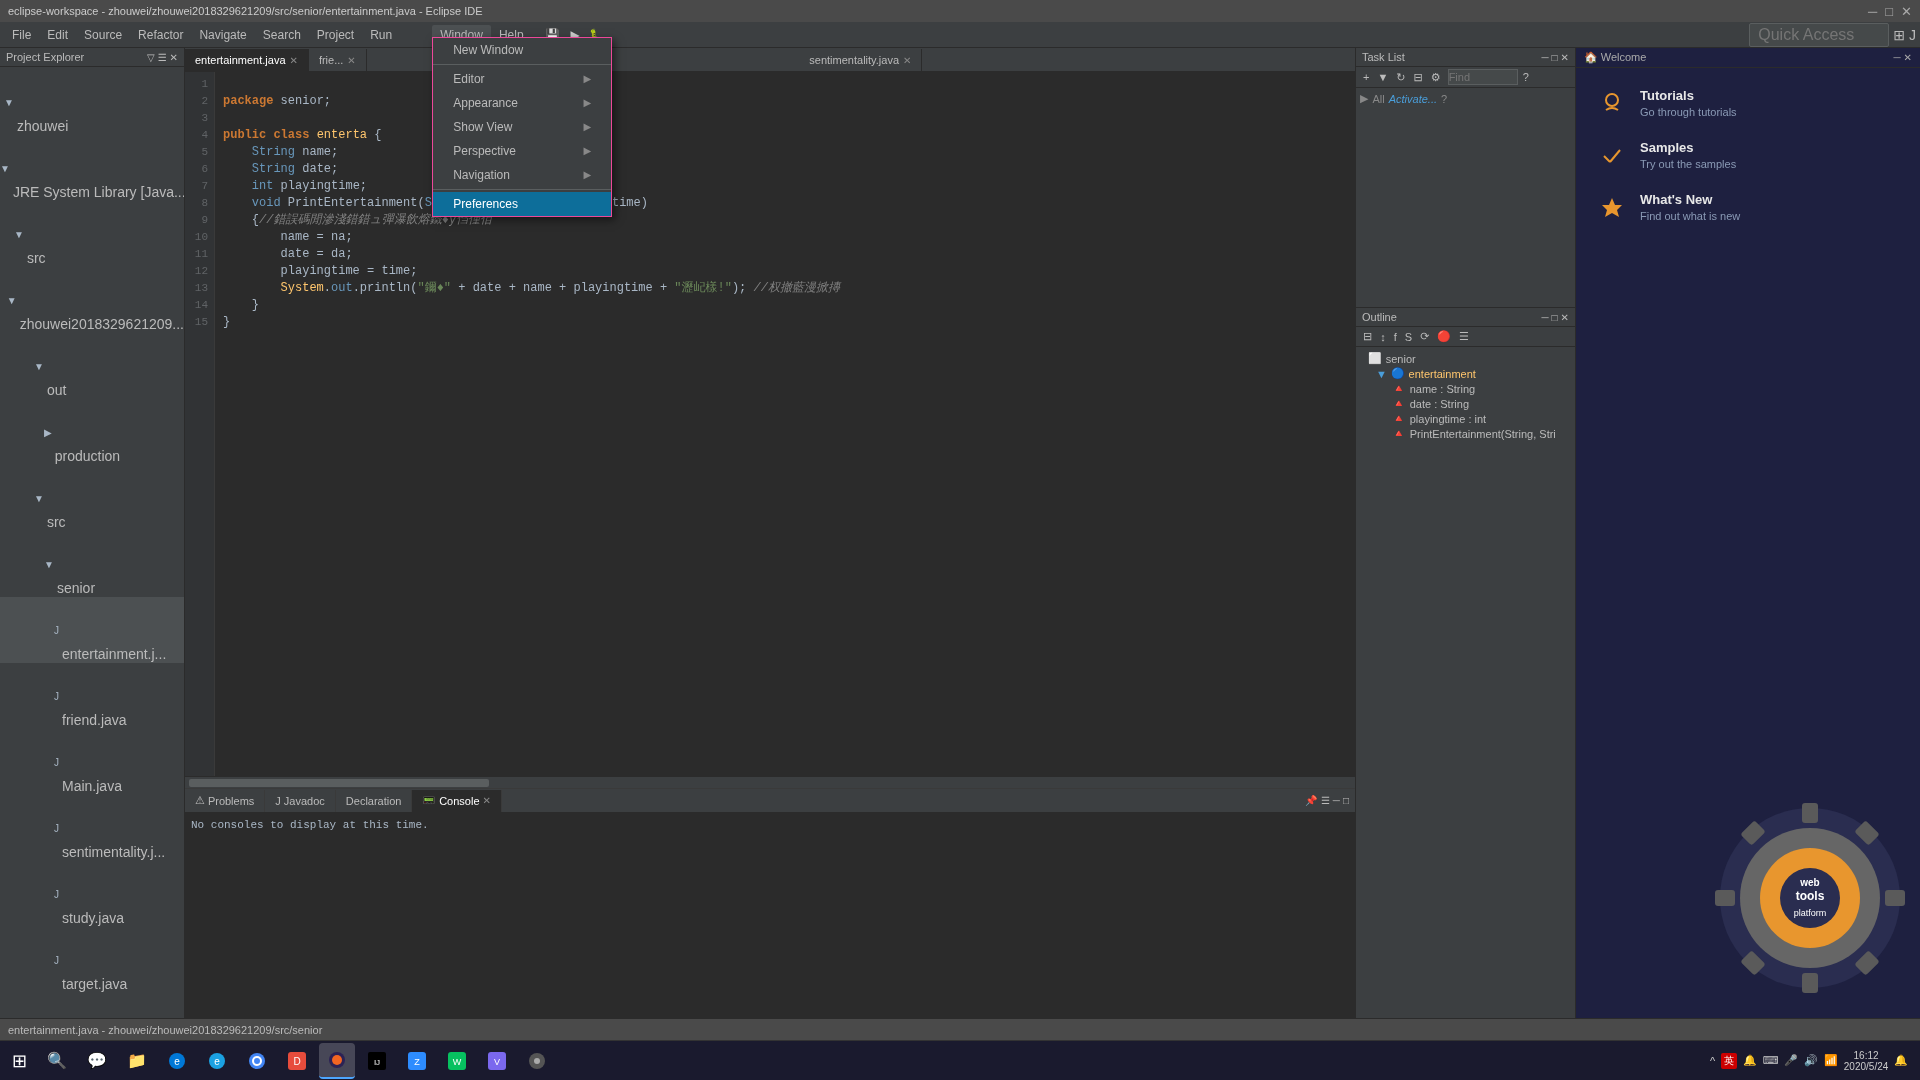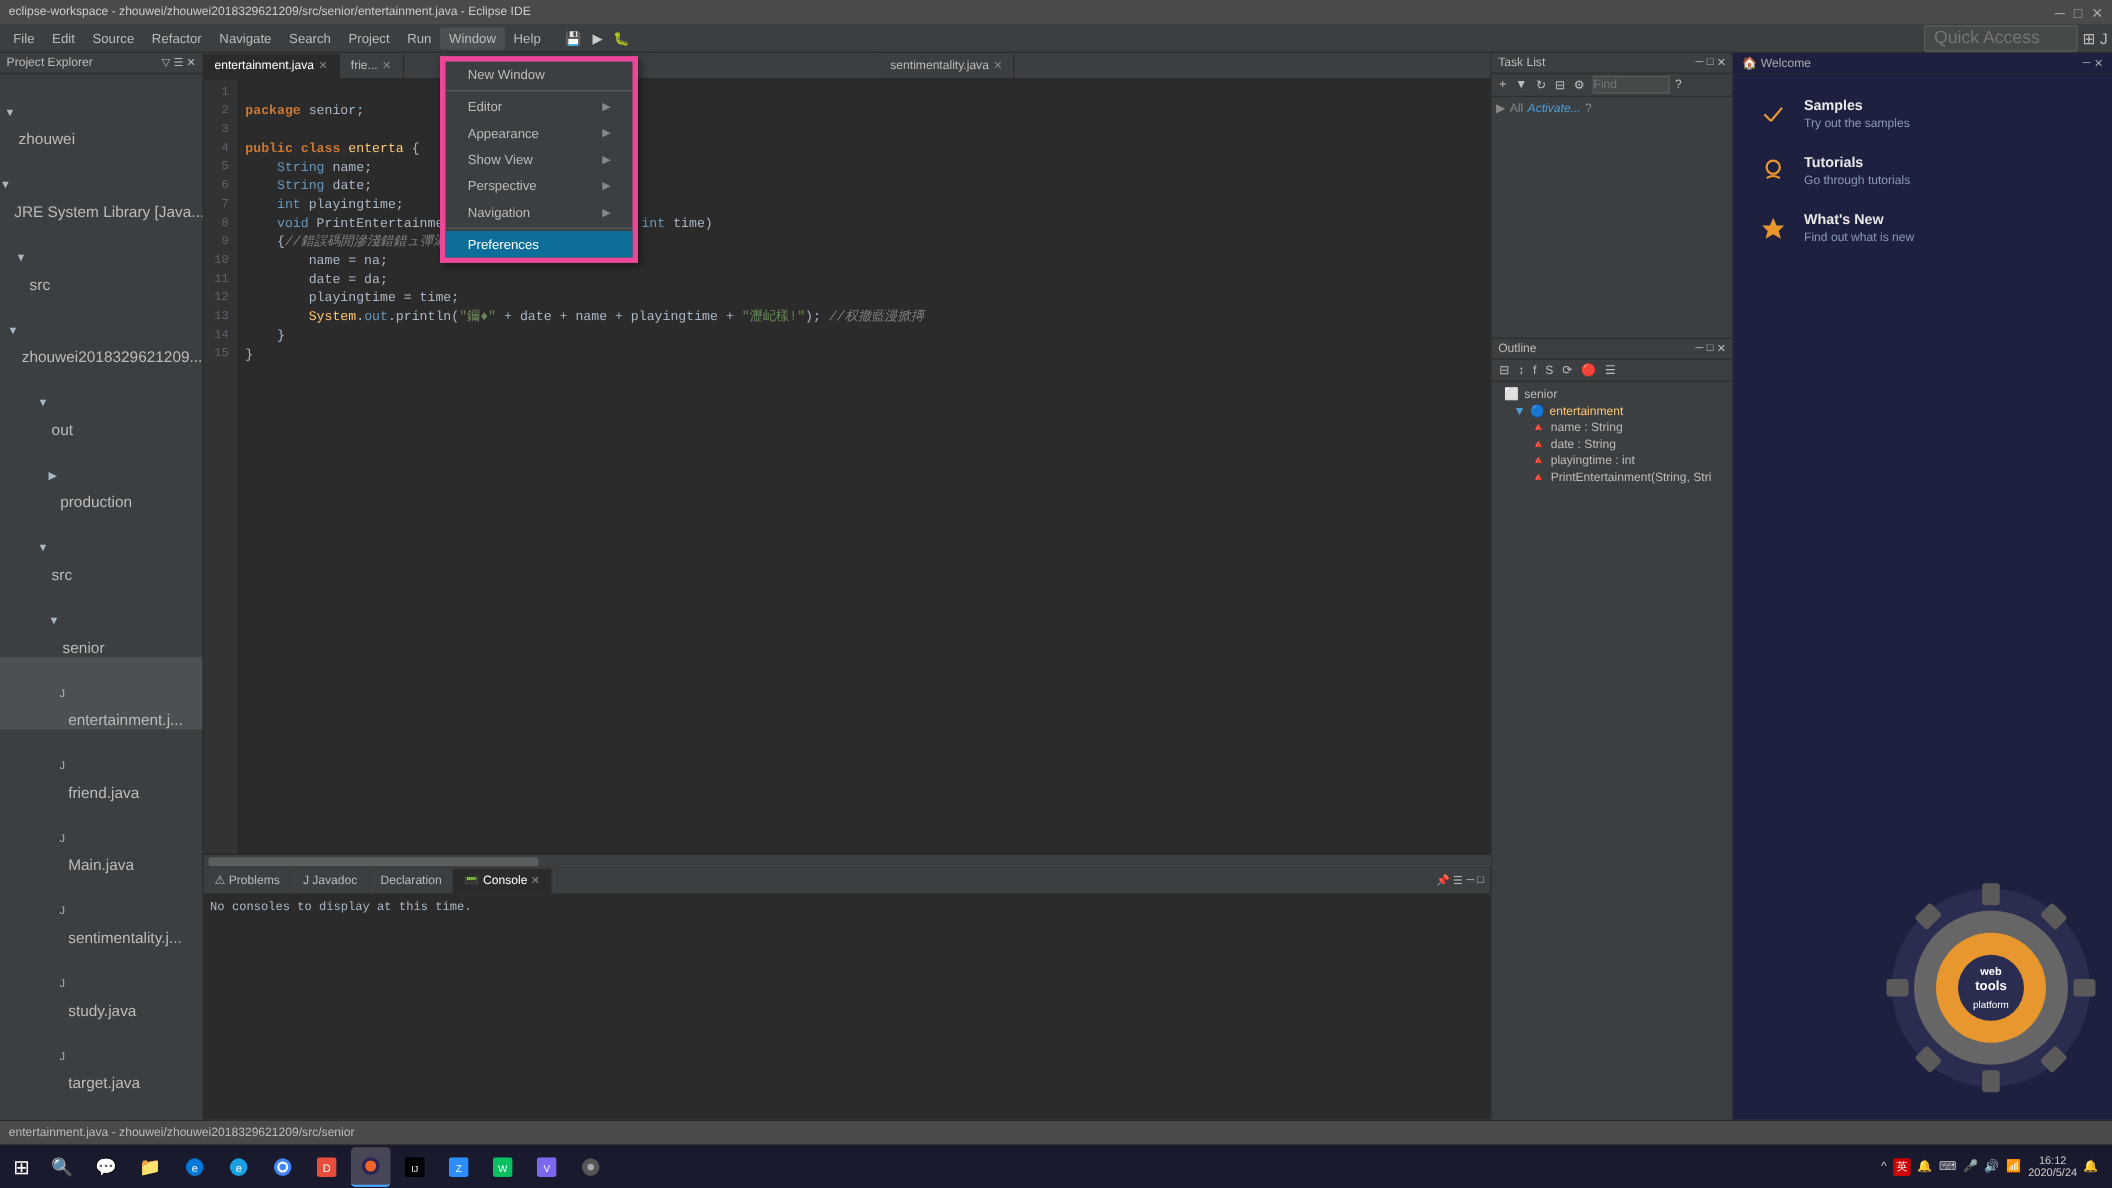--- a/index.html
+++ b/index.html
@@ -320,41 +320,41 @@
       position: absolute;
       bottom: 20px;
       right: 10px;
       width: 200px;
       height: 200px;
     }
 
     
     #window-dropdown {
       position: absolute;
-      top: 26px;
+      top: 12px;
       left: 0;
       background: #3c3f41;
-      border: 5px solid #ec4899;
+      border: 1px solid #ec4899;
       box-shadow: 3px 3px 8px rgba(0,0,0,0.5);
       z-index: 9999;
       min-width: 180px;
     }
     .dropdown-item {
       padding: 5px 20px;
       cursor: pointer;
       color: #bbb;
       font-size: 12px;
       display: flex;
       align-items: center;
       justify-content: space-between;
     }
     .dropdown-item.highlighted { background: #0d6e9a; color: #fff; }
     .dropdown-separator { height: 1px; background: #5a5e5f; margin: 2px 0; }
     .dropdown-arrow { font-size: 10px; color: #888; }
-    #menu-bar-window { position: relative; }
+    #menu-bar-window { position: relative; margin-left: 32px; }
 
     
     #status-bar {
       background: #4a4a4a;
       height: 22px;
       display: flex;
       align-items: center;
       padding: 0 8px;
       font-size: 11px;
       color: #bbb;
@@ -761,39 +761,39 @@
         <span>🏠 Welcome</span>
         <div style="display:flex;gap:3px;">
           <span style="cursor:pointer;font-size:10px;">─</span>
           <span style="cursor:pointer;font-size:10px;">✕</span>
         </div>
       </div>
       <div id="welcome-content">
         <div class="welcome-item">
           <div class="welcome-icon">
             <svg width="28" height="28" viewBox="0 0 28 28">
+              <circle cx="14" cy="10" r="6" fill="none" stroke="#e8962e" stroke-width="2"></circle>
+              <path d="M8 20 Q14 16 20 20" fill="none" stroke="#e8962e" stroke-width="2"></path>
+            </svg>
+          </div>
+          <div class="welcome-text">
+            <h3>Tutorials</h3>
+            <p>Go through tutorials</p>
+          </div>
+        </div>
+        <div class="welcome-item">
+          <div class="welcome-icon">
+            <svg width="28" height="28" viewBox="0 0 28 28">
               <line x1="6" y1="14" x2="12" y2="20" stroke="#e8962e" stroke-width="2"></line>
               <line x1="12" y1="20" x2="22" y2="8" stroke="#e8962e" stroke-width="2"></line>
             </svg>
           </div>
           <div class="welcome-text">
             <h3>Samples</h3>
             <p>Try out the samples</p>
-          </div>
-        </div>
-        <div class="welcome-item">
-          <div class="welcome-icon">
-            <svg width="28" height="28" viewBox="0 0 28 28">
-              <circle cx="14" cy="10" r="6" fill="none" stroke="#e8962e" stroke-width="2"></circle>
-              <path d="M8 20 Q14 16 20 20" fill="none" stroke="#e8962e" stroke-width="2"></path>
-            </svg>
-          </div>
-          <div class="welcome-text">
-            <h3>Tutorials</h3>
-            <p>Go through tutorials</p>
           </div>
         </div>
         <div class="welcome-item">
           <div class="welcome-icon">
             <svg width="28" height="28" viewBox="0 0 28 28">
               <polygon points="14,4 17,11 24,11 19,16 21,23 14,19 7,23 9,16 4,11 11,11" fill="#e8962e"></polygon>
             </svg>
           </div>
           <div class="welcome-text">
             <h3>What's New</h3>

